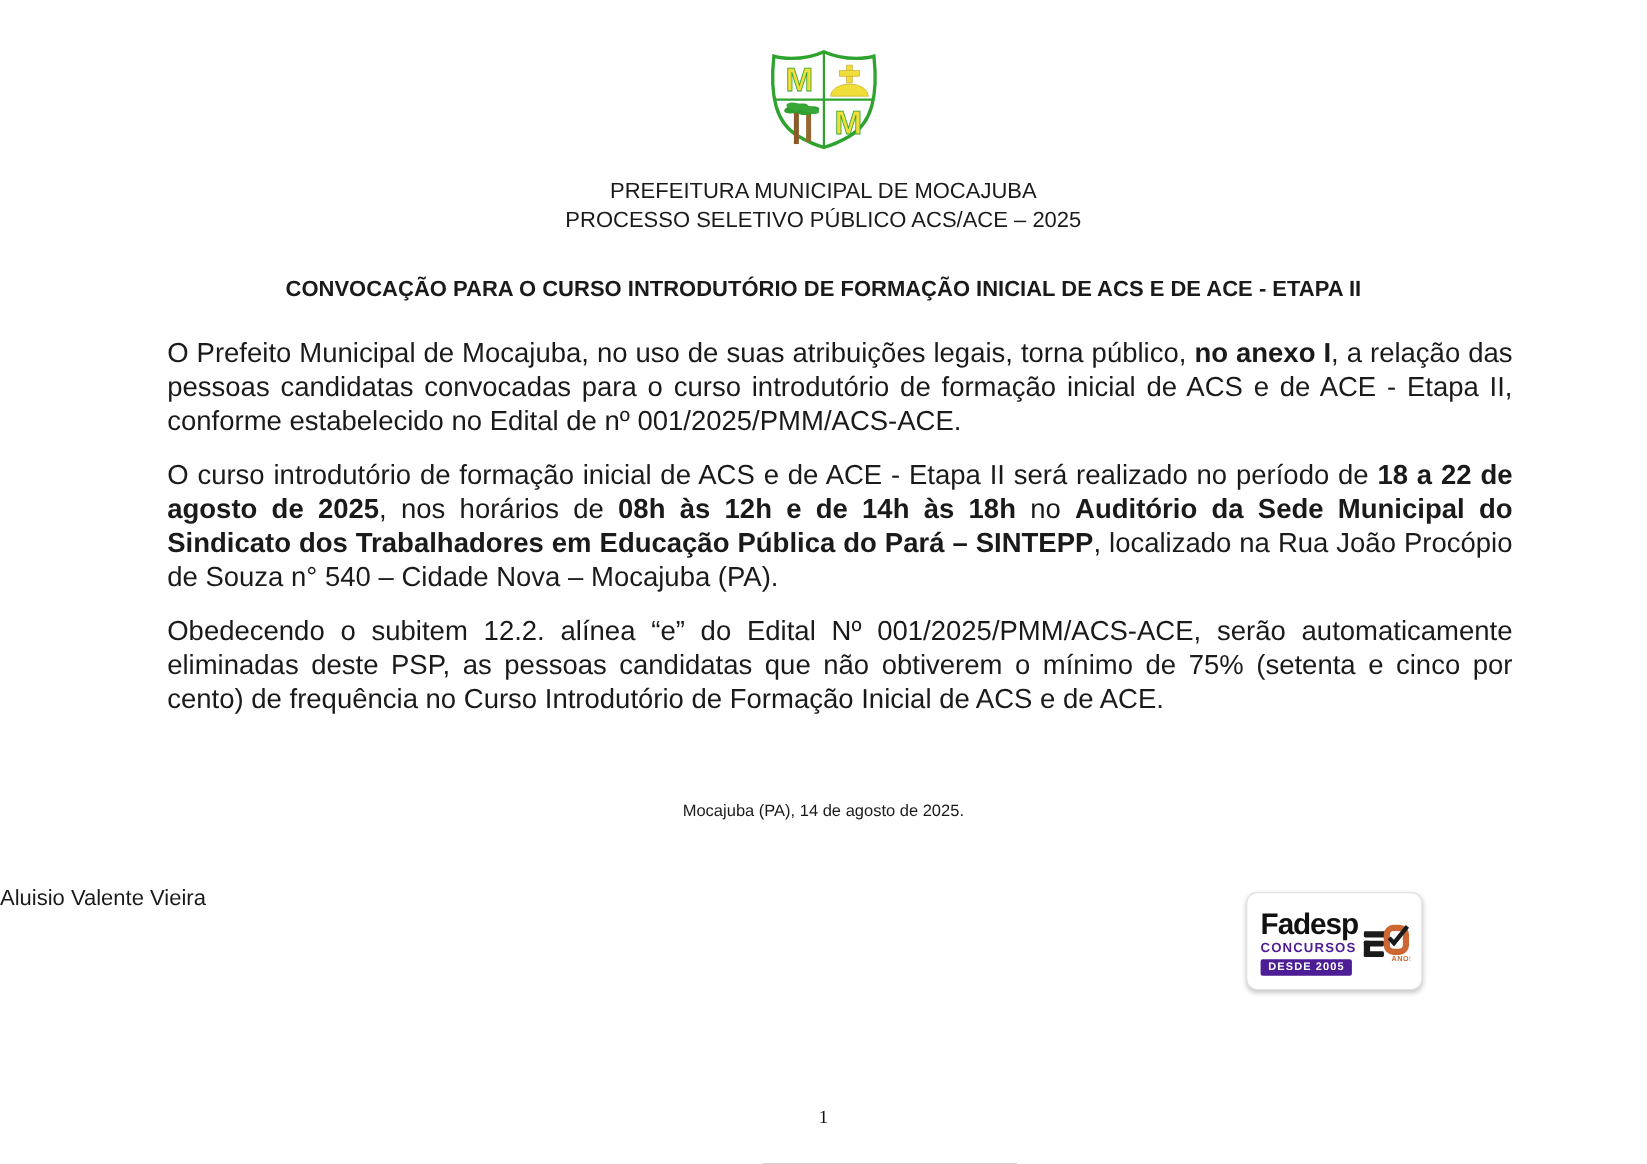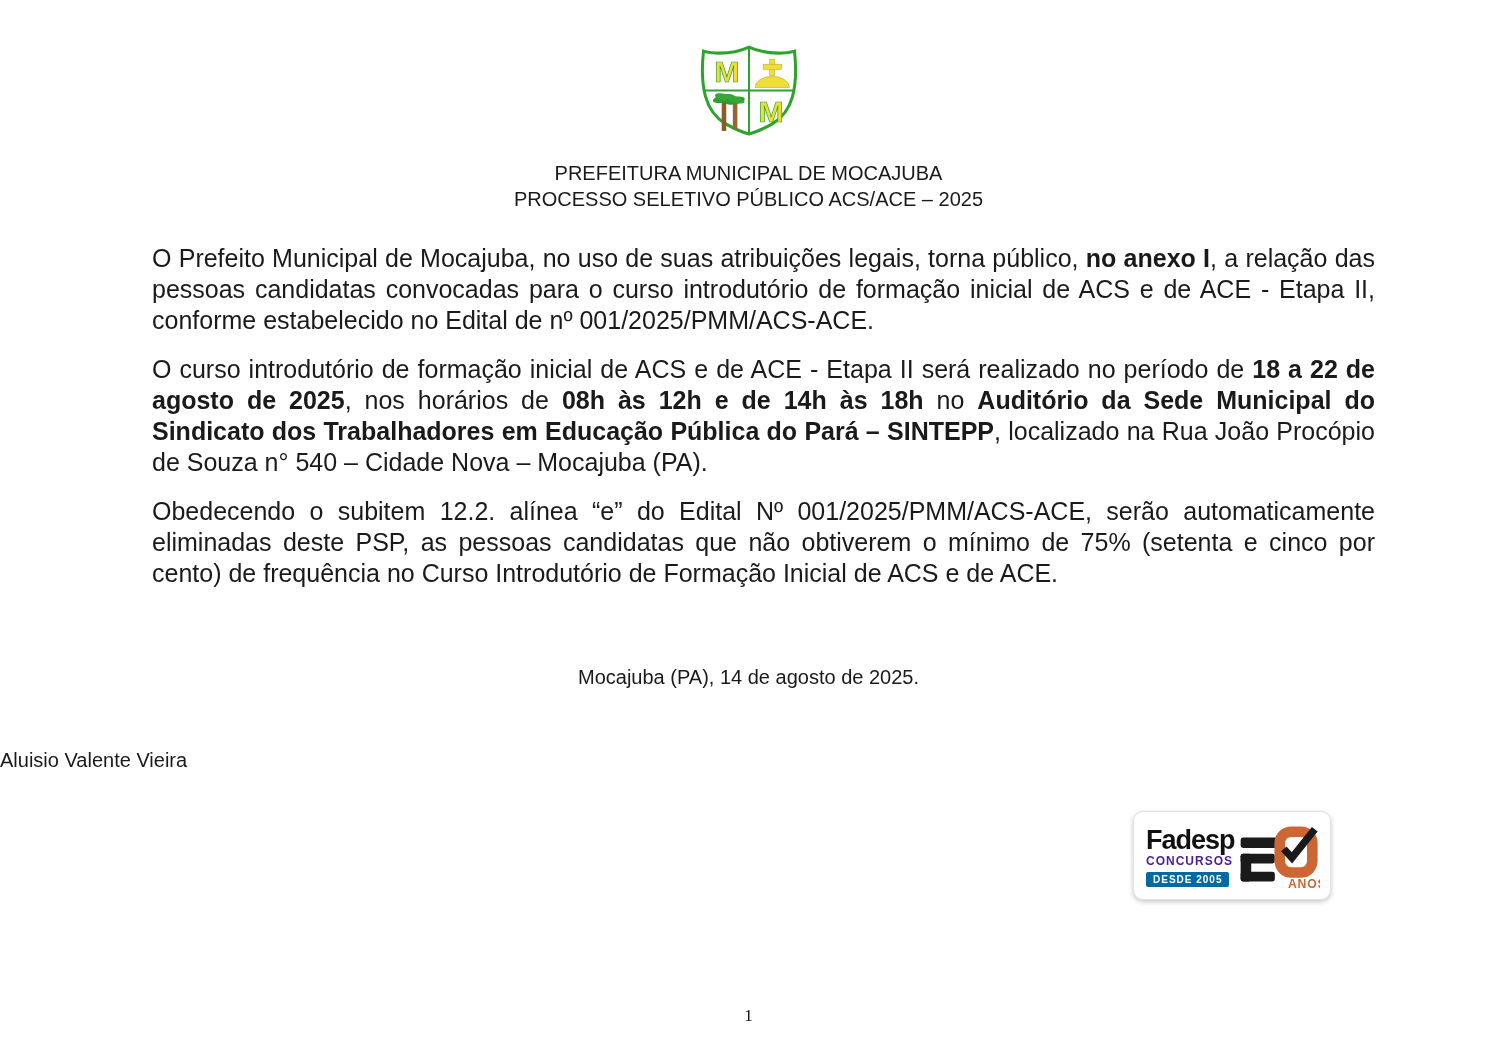--- a/index.html
+++ b/index.html
@@ -37,33 +37,33 @@
   }
   .body-par{
     font-size:25px;
     line-height:31px;
     text-align:justify;
     margin:0 0 18px 0;
   }
   .body-par b{font-weight:bold;}
   .date-line{
     margin-top:77px;
-    font-size:20px;
+    font-size:15px;
     text-align:center;
   }
   .signature{
     margin-top:57px;
     font-size:20px;
     line-height:28px;
     text-align:left;
   }
   .fadesp-card{
     position:absolute;
     left:1133px;top:811px;
-    width:198px;height:89px;
+    width:160px;height:89px;
     background:#fff;
     border:1px solid #e2e2e2;
     border-radius:10px;
     box-shadow:0 2px 5px rgba(0,0,0,.22);
     box-sizing:border-box;
     padding:10px 10px 8px 12px;
     display:flex;
     align-items:center;
     gap:4px;
   }
@@ -77,21 +77,21 @@
   }
   .fadesp-sub{
     font-size:12px;
     font-weight:bold;
     letter-spacing:1px;
     color:#4c1d95;
     margin-top:1px;
   }
   .fadesp-badge{
     margin-top:4px;
-    background:#0369a1;
+    background:#4c1d95;
     color:#fff;
     font-size:10px;
     font-weight:bold;
     letter-spacing:1px;
     padding:2px 7px;
     border-radius:2px;
   }
   .page-number{
     position:absolute;
     left:0;right:0;
@@ -135,20 +135,21 @@
       <text x="77" y="79" text-anchor="middle" font-family="Liberation Sans, sans-serif" font-size="30" font-weight="bold" fill="#efdd3a" stroke="#2ea32e" stroke-width="0.7">M</text>
     </svg>
   </div>
 
   <div class="org-lines center-text">
     <div>PREFEITURA MUNICIPAL DE MOCAJUBA</div>
     <div>PROCESSO SELETIVO PÚBLICO ACS/ACE – 2025</div>
   </div>
 
 
+  <div class="doc-title center-text">CONVOCAÇÃO PARA O CURSO INTRODUTÓRIO DE FORMAÇÃO INICIAL DE ACS E DE ACE - ETAPA II</div>
 
   <div class="body-col">
     <p class="body-par"><span>O Prefeito Municipal de Mocajuba, no uso de suas atribuições legais, torna público, </span><b>no anexo I</b><span>, a relação das pessoas candidatas convocadas para o curso introdutório de formação inicial de ACS e de ACE - Etapa II, conforme estabelecido no Edital de nº 001/2025/PMM/ACS-ACE.</span></p>
 
     <p class="body-par"><span>O curso introdutório de formação inicial de ACS e de ACE - Etapa II será realizado no período de </span><b>18 a 22 de agosto de 2025</b><span>, nos horários de </span><b>08h às 12h e de 14h às 18h</b><span> no </span><b>Auditório da Sede Municipal do Sindicato dos Trabalhadores em Educação Pública do Pará – SINTEPP</b><span>, localizado na Rua João Procópio de Souza n° 540 – Cidade Nova – Mocajuba (PA).</span></p>
 
     <p class="body-par"><span>Obedecendo o subitem 12.2. alínea “e” do Edital Nº 001/2025/PMM/ACS-ACE, serão automaticamente eliminadas deste PSP, as pessoas candidatas que não obtiverem o mínimo de 75% (setenta e cinco por cento) de frequência no Curso Introdutório de Formação Inicial de ACS e de ACE.</span></p>
   </div>
 
   <div class="date-line">Mocajuba (PA), 14 de agosto de 2025.</div>

